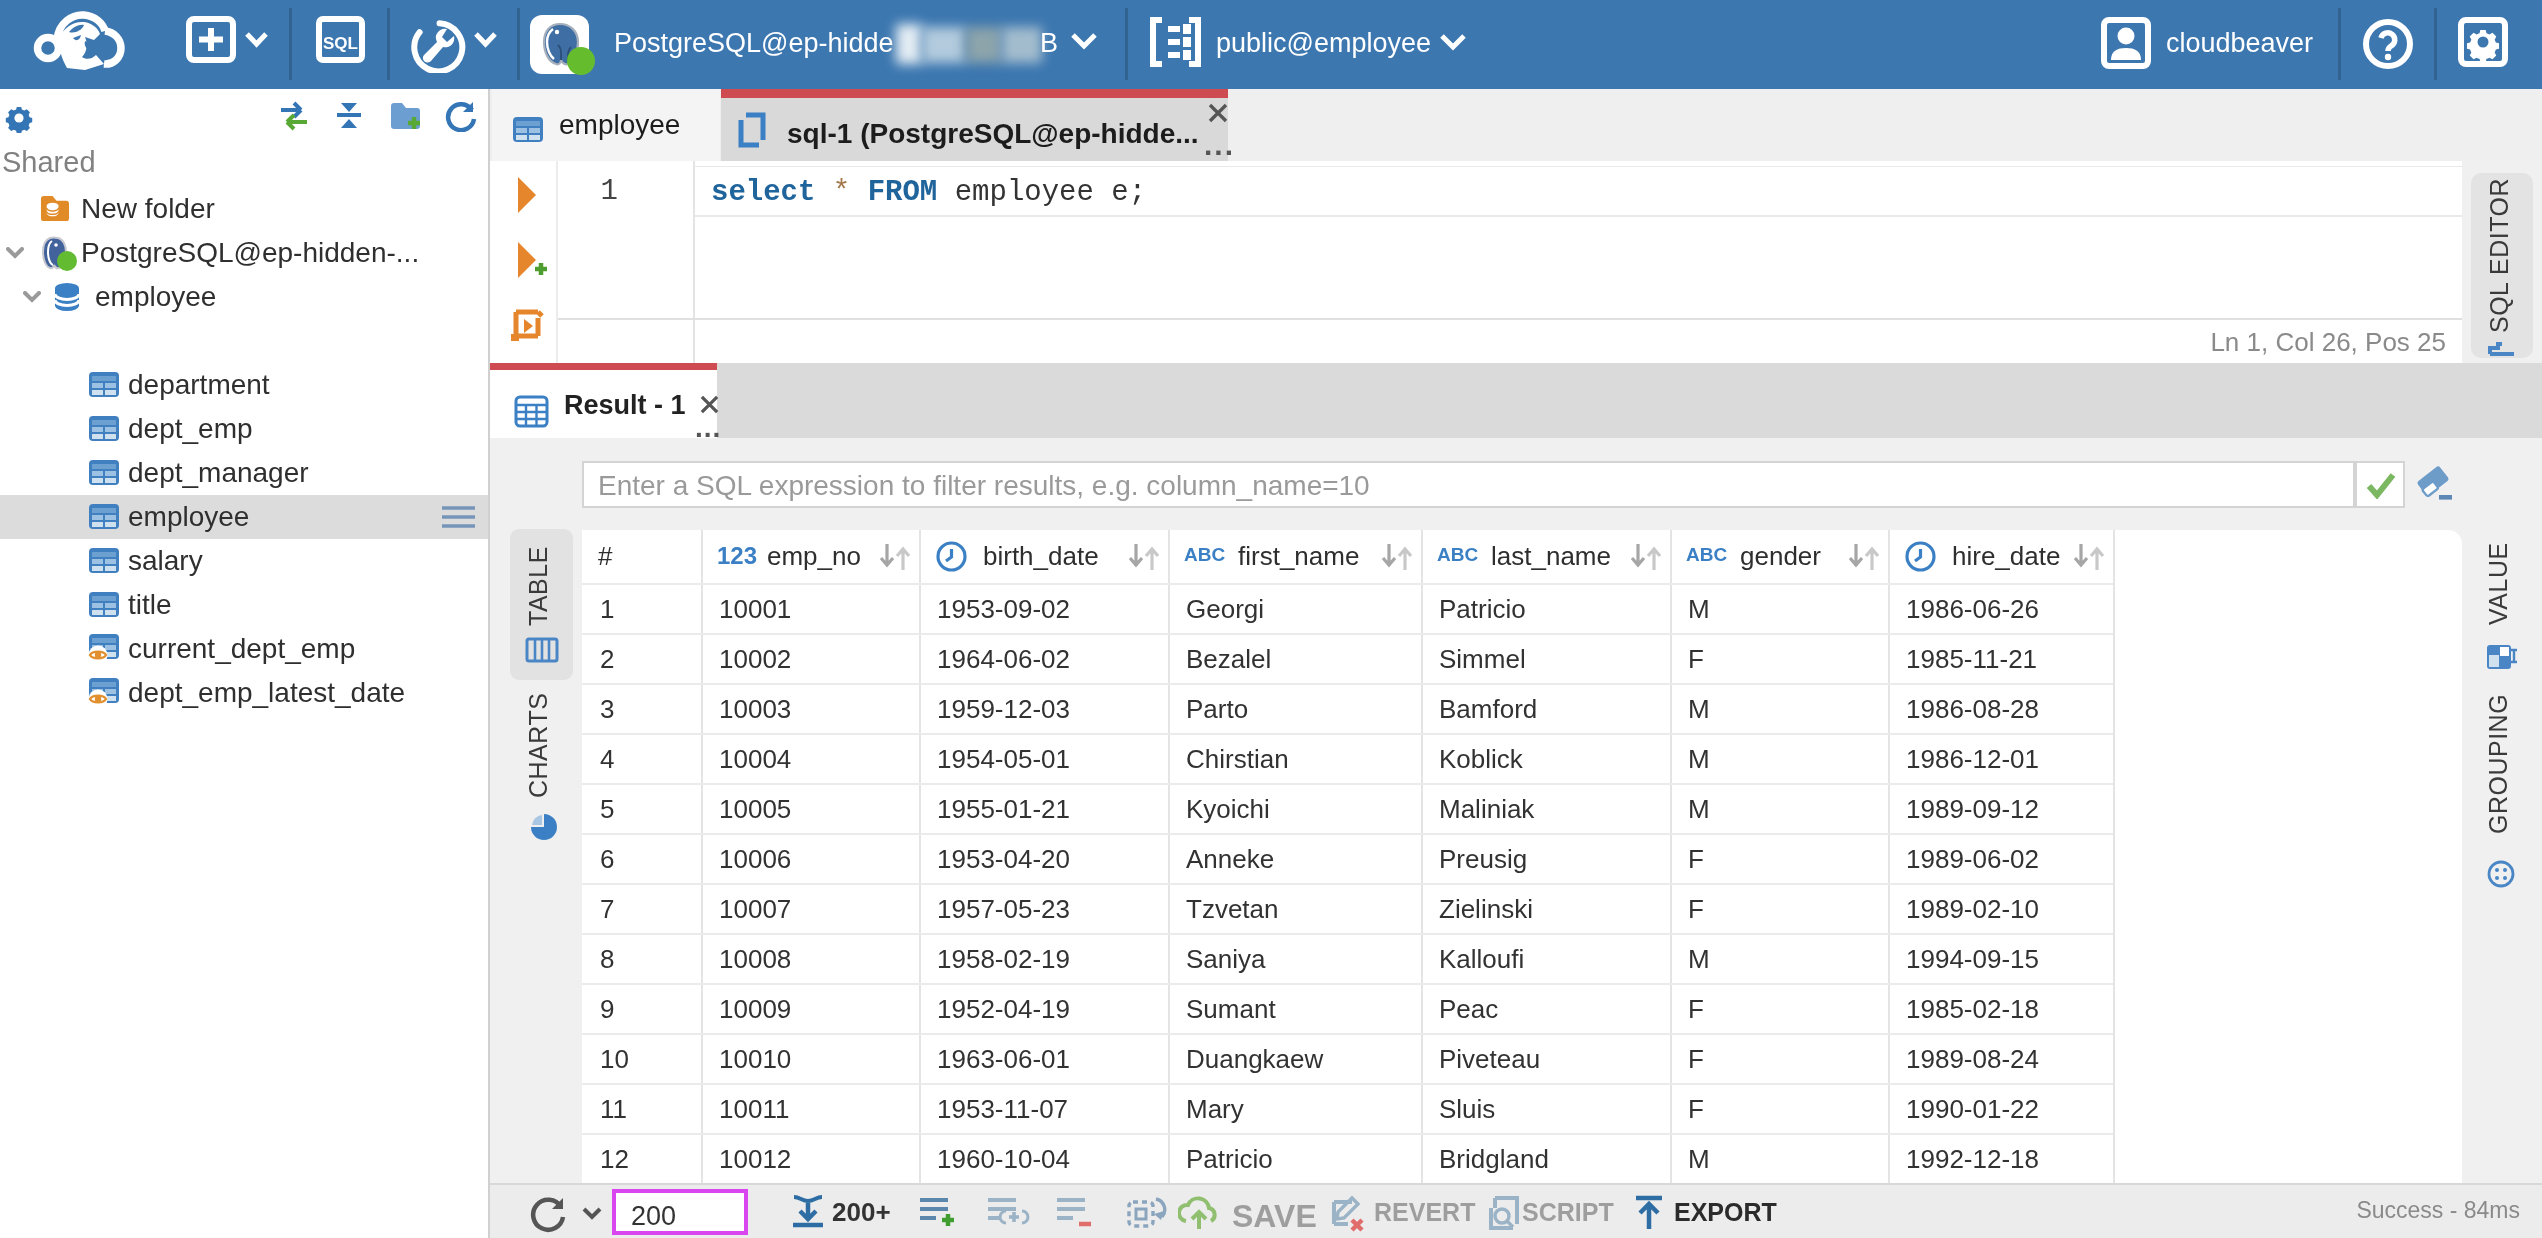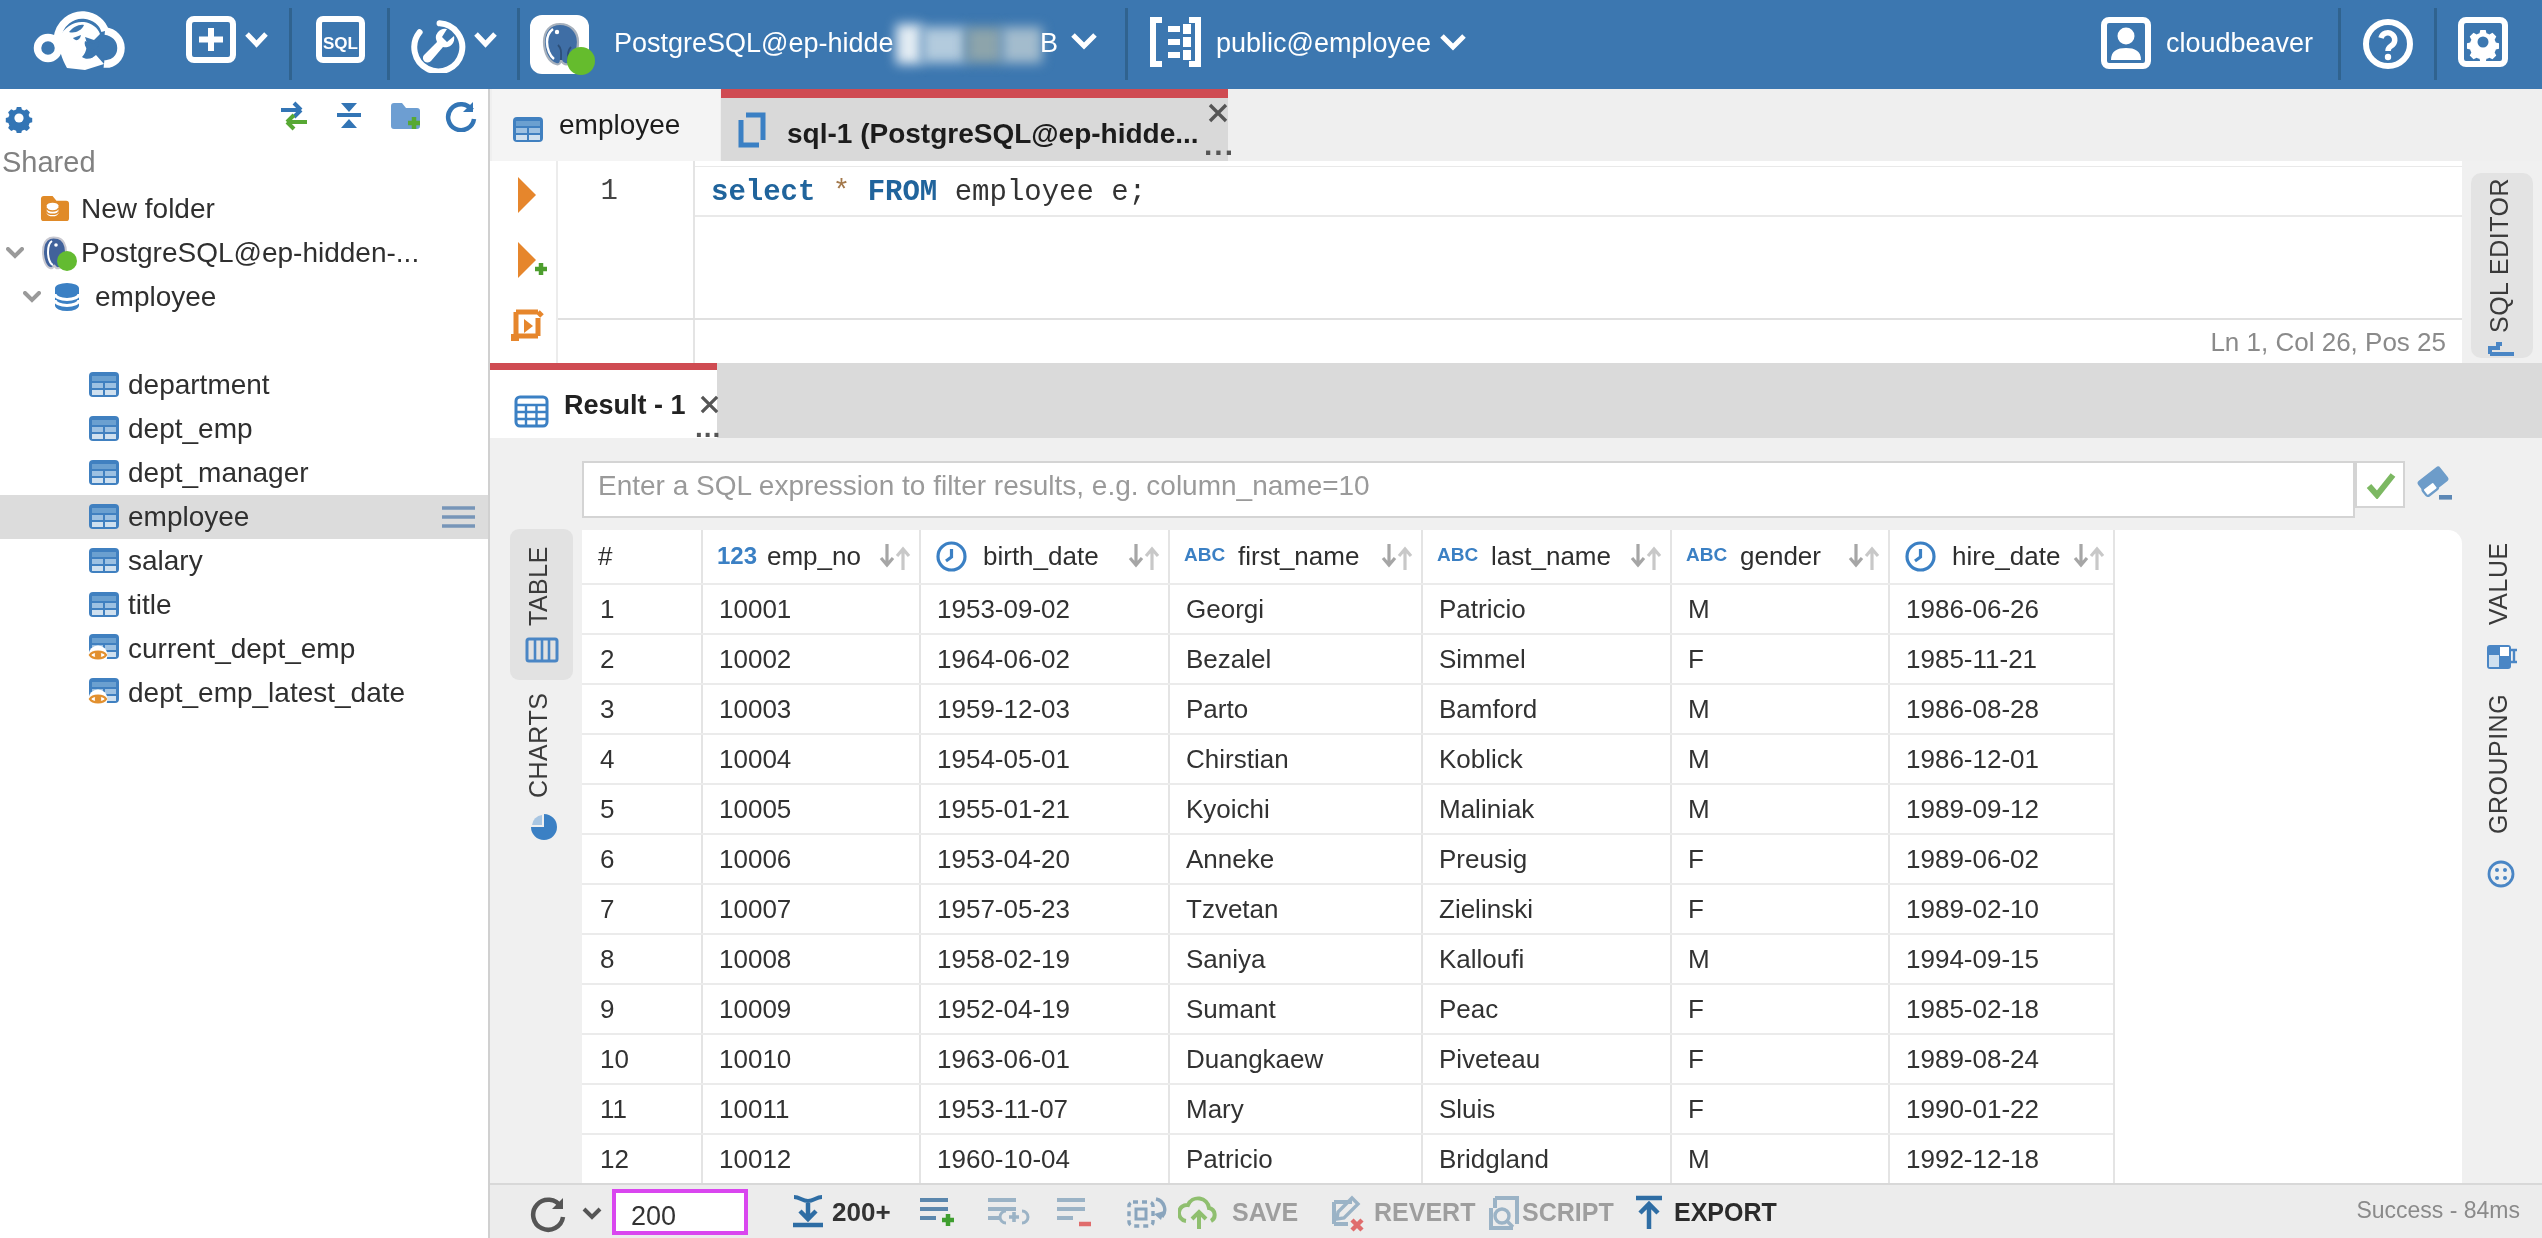--- a/index.html
+++ b/index.html
@@ -335,21 +335,21 @@
       <path d="M2,10 H33 M2,17 H33 M2,24 H33 M12,10 V31 M22.5,10 V31" stroke="#3b80c4" stroke-width="2.4"></path>
     </svg>
     <div class="abs" style="left:74px;top:20px;font-size:27px;font-weight:bold;color:#222">Result - 1</div>
     <svg class="abs" style="left:209px;top:24px" width="21" height="21" viewBox="0 0 22 22">
         <path d="M3,3 L19,19 M19,3 L3,19" stroke="#555" stroke-width="3.4"></path>
       </svg>
     <div class="abs" style="left:205px;top:42px;font-size:28px;font-weight:bold;color:#555;letter-spacing:1px">...</div>
   </div>
 </div>
 <div id="filterrow">
-  <div class="abs" style="left:92px;top:23px;width:1773px;height:57px;background:#fff;border:2px solid #d4d4d4">
+  <div class="abs" style="left:92px;top:23px;width:1773px;height:47px;background:#fff;border:2px solid #d4d4d4">
     <div class="abs" style="left:14px;top:7px;font-size:28px;color:#9a9a9a">Enter a SQL expression to filter results, e.g. column_name=10</div>
   </div>
   <div class="abs" style="left:1865px;top:23px;width:50px;height:47px;background:#fff;border:2px solid #d4d4d4">
     <svg class="abs" style="left:9px;top:9px" width="30" height="27" viewBox="0 0 30 27">
         <path d="M3,14 L11,23 L27,3" fill="none" stroke="#7cb862" stroke-width="6"></path>
       </svg>
   </div>
   <svg class="abs" style="left:1925px;top:26px" width="40" height="40" viewBox="0 0 40 40">
     <g transform="rotate(-38 18 17)">
       <rect x="4" y="8" width="28" height="18" rx="3" fill="#6d9cc9"></rect>
@@ -606,21 +606,21 @@
   <svg class="abs" style="left:636px;top:8px" width="42" height="40" viewBox="0 0 42 40">
     <rect x="3" y="9" width="24" height="24" rx="4" fill="none" stroke="#8aa5bd" stroke-width="3.4" stroke-dasharray="5 4"></rect>
     <rect x="10" y="16" width="10" height="10" fill="none" stroke="#8aa5bd" stroke-width="3"></rect>
     <path d="M30,6 a11,11 0 0 1 6,18" fill="none" stroke="#8aa5bd" stroke-width="3.4"></path>
     <path d="M38,18 l-3,9 -7,-6 Z" fill="#8aa5bd"></path>
   </svg>
   <svg class="abs" style="left:688px;top:10px" width="42" height="36" viewBox="0 0 42 36">
     <path d="M8,26 a8,8 0 0 1 2,-16 a11,11 0 0 1 21,3 a7,7 0 0 1 2,13" fill="none" stroke="#8fbf6f" stroke-width="4"></path>
     <path d="M21,34 V18 M14,24 L21,17 L28,24" fill="none" stroke="#8fbf6f" stroke-width="4"></path>
   </svg>
-  <div class="abs" style="left:742px;top:13px;font-size:25px;font-weight:bold;color:#9e9e9e">SAVE</div>
+  <div class="abs" style="left:742px;top:13px;font-size:32px;font-weight:bold;color:#9e9e9e">SAVE</div>
   <svg class="abs" style="left:838px;top:9px" width="40" height="38" viewBox="0 0 40 38">
     <path d="M6,8 V30 M6,8 H24 M6,30 H20" fill="none" stroke="#9bb3c6" stroke-width="4"></path>
     <path d="M24,4 l6,6 -14,14 -7,1 1,-7 Z" fill="none" stroke="#9bb3c6" stroke-width="3.4"></path>
     <path d="M24,26 l10,10 M34,26 l-10,10" stroke="#e06c6c" stroke-width="4.5"></path>
   </svg>
   <div class="abs" style="left:884px;top:13px;font-size:25px;font-weight:bold;color:#9e9e9e">REVERT</div>
   <svg class="abs" style="left:995px;top:9px" width="40" height="38" viewBox="0 0 40 38">
     <path d="M10,4 H32 V30 M10,4 V14 M28,34 H6 V14" fill="none" stroke="#9bb3c6" stroke-width="4"></path>
     <circle cx="17" cy="22" r="7" fill="none" stroke="#9bb3c6" stroke-width="3.4"></circle>
     <path d="M22,27 l6,6" stroke="#9bb3c6" stroke-width="3.4"></path>

